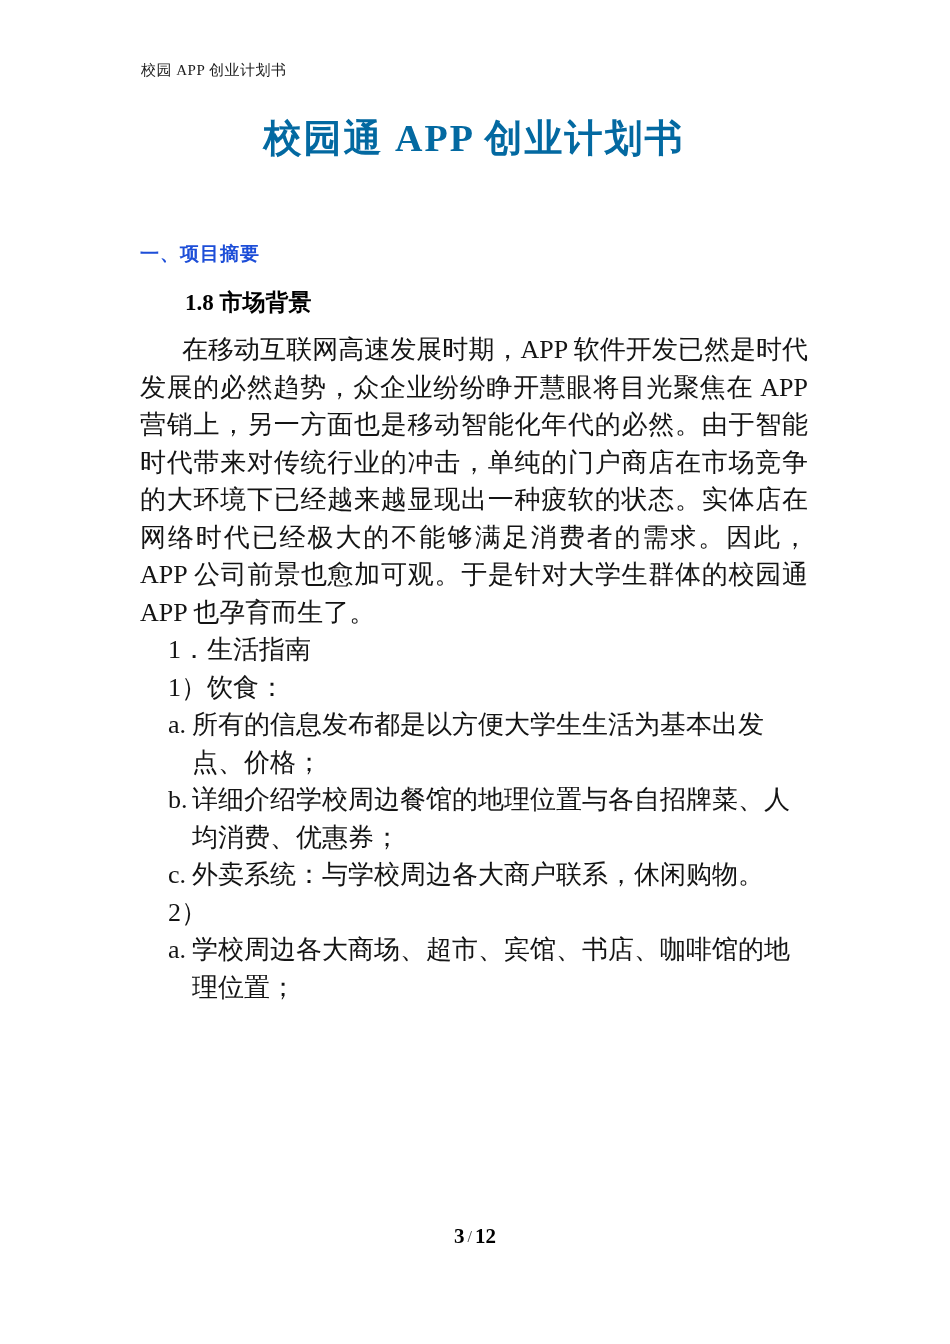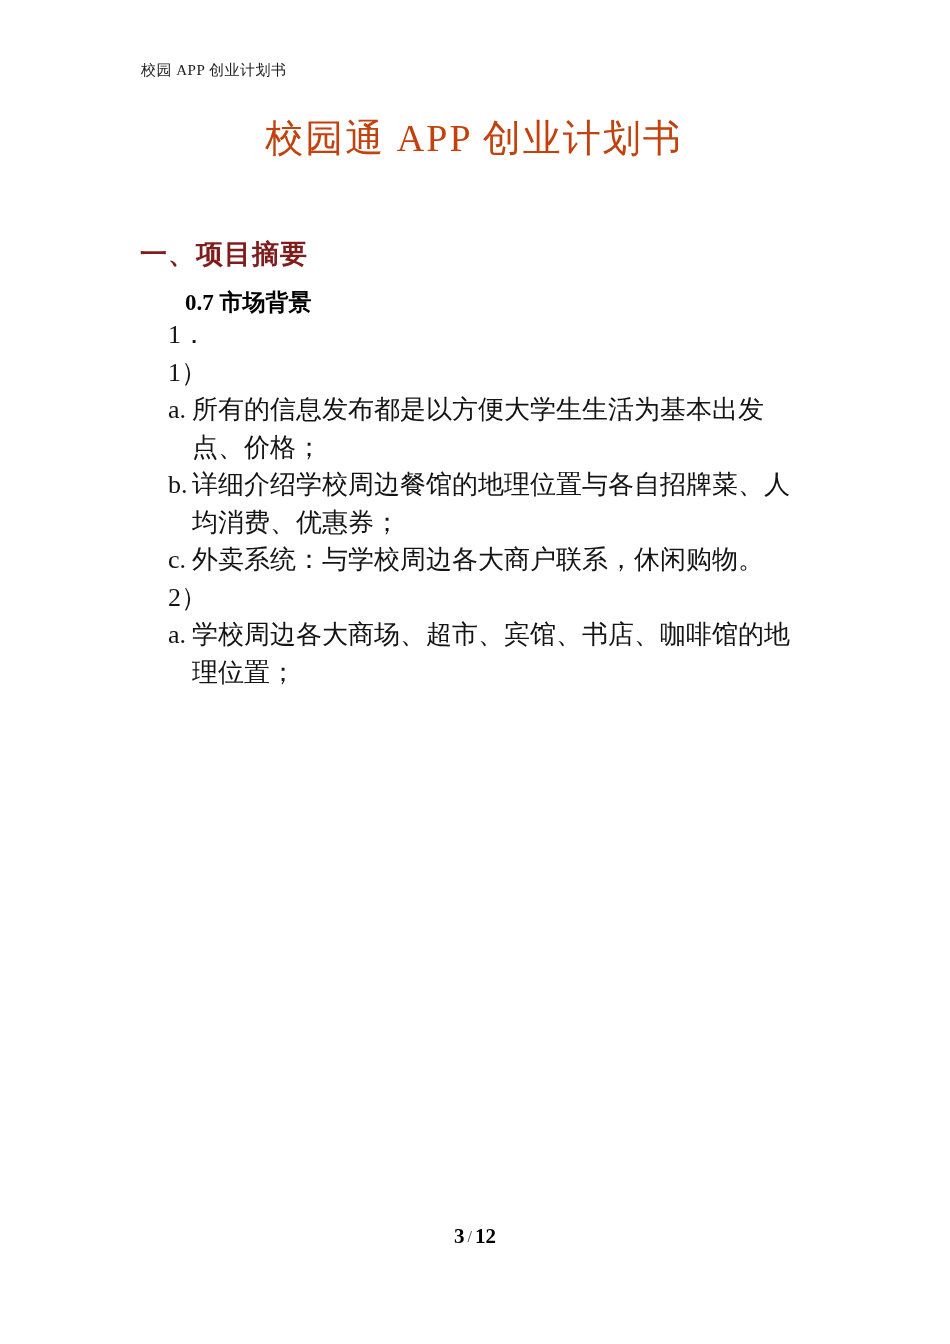--- a/index.html
+++ b/index.html
@@ -29,31 +29,31 @@
     position: absolute;
     top: 0;
     left: 140px;
     width: 668px;
   }
   .doc-title {
     margin-top: 114px;
     text-align: center;
     font-size: 38px;
     line-height: 48px;
-    font-weight: normal;
+    font-weight: bold;
     letter-spacing: 2px;
-    color: #c2410c;
+    color: #0369a1;
     font-family: "Liberation Serif", "DejaVu Serif", serif;
   }
   .chapter {
     margin-top: 77px;
-    font-size: 27px;
+    font-size: 19px;
     line-height: 30px;
     font-weight: bold;
-    color: #7f1d1d;
+    color: #1d4ed8;
     letter-spacing: 1px;
     font-family: "Liberation Sans", "DejaVu Sans", sans-serif;
   }
   .subsection {
     margin-top: 21px;
     margin-left: 45px;
     font-size: 23px;
     line-height: 26px;
     font-weight: bold;
     color: #000000;
@@ -115,29 +115,32 @@
 
 <div class="page-header">
   <span>校园 APP 创业计划书</span>
 </div>
 
 <div class="doc">
   <div class="doc-title">校园通 APP 创业计划书</div>
 
   <div class="chapter">一、项目摘要</div>
 
-  <div class="subsection">0.7 市场背景</div>
+  <div class="subsection">1.8 市场背景</div>
+  <p class="body-para">在移动互联网高速发展时期，APP 软件开发已然是时代发展的必然趋势，众企业纷纷睁开慧眼将目光聚焦在 APP 营销上，另一方面也是移动智能化年代的必然。由于智能时代带来对传统行业的冲击，单纯的门户商店在市场竞争的大环境下已经越来越显现出一种疲软的状态。实体店在网络时代已经极大的不能够满足消费者的需求。因此，APP 公司前景也愈加可观。于是针对大学生群体的校园通 APP 也孕育而生了。</p>
 
 
   <div class="feature-list">
     <div class="list-item">
       <span class="marker">1．</span>
+      <span class="item-text">生活指南</span>
     </div>
     <div class="list-item">
       <span class="marker">1）</span>
+      <span class="item-text">饮食：</span>
     </div>
     <div class="list-item">
       <span class="marker">a.</span>
       <span class="item-text">所有的信息发布都是以方便大学生生活为基本出发点、价格；</span>
     </div>
     <div class="list-item">
       <span class="marker">b.</span>
       <span class="item-text">详细介绍学校周边餐馆的地理位置与各自招牌菜、人均消费、优惠券；</span>
     </div>
     <div class="list-item">

